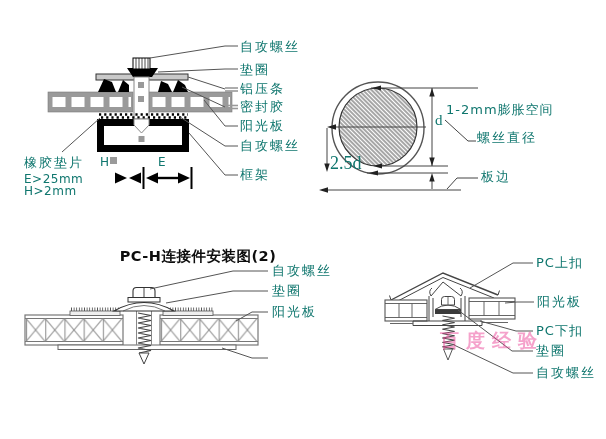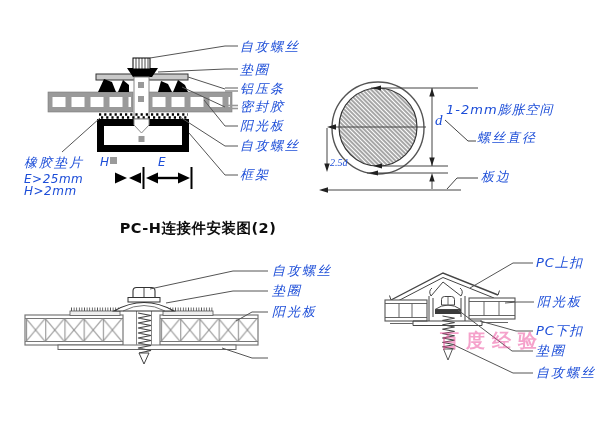--- a/index.html
+++ b/index.html
@@ -2,29 +2,29 @@
 <html><head>
 <meta charset="utf-8">
 <style>
   html,body{margin:0;padding:0;background:#ffffff;}
   #stage{
     position:relative;width:606px;height:439px;background:#ffffff;
     font-family:"DejaVu Sans","Liberation Sans",sans-serif;overflow:hidden;
   }
   svg{position:absolute;left:0;top:0;}
   .lbl{
-    position:absolute;font-size:13px;line-height:16px;color:#1d4ed8;
-    letter-spacing:2px;white-space:nowrap;font-style:italic;
+    position:absolute;font-size:13px;line-height:16px;color:#0f766e;
+    letter-spacing:2px;white-space:nowrap;
   }
   .lbl-mixed{letter-spacing:1px;}
   .lbl-sm{font-size:12px;letter-spacing:0.5px;line-height:13px;}
-  .lbl-dim{font-family:"Liberation Serif","DejaVu Serif",serif;font-size:10px;letter-spacing:0;}
+  .lbl-dim{font-family:"Liberation Serif","DejaVu Serif",serif;font-size:18px;letter-spacing:0;}
   .caption{
     position:absolute;font-size:14.5px;font-weight:bold;color:#0d0d0d;
-    letter-spacing:0.5px;text-align:center;white-space:nowrap;
+    letter-spacing:0.5px;text-align:center;white-space:nowrap;margin-top:28px;
   }
   .watermark{
     position:absolute;left:440px;top:328px;width:160px;
     font-size:19px;font-weight:bold;color:#ec4899;opacity:0.5;
     letter-spacing:7px;white-space:nowrap;
   }
 </style>
 </head>
 <body>
 

